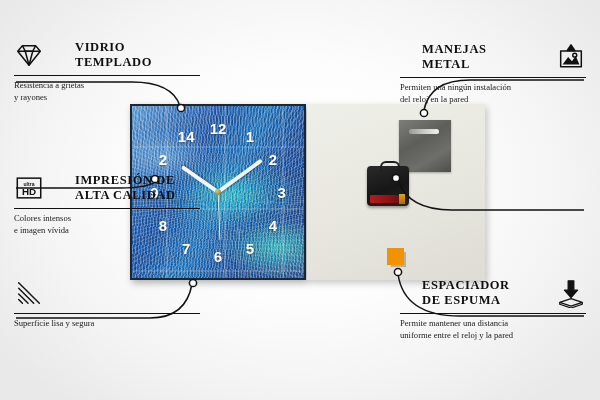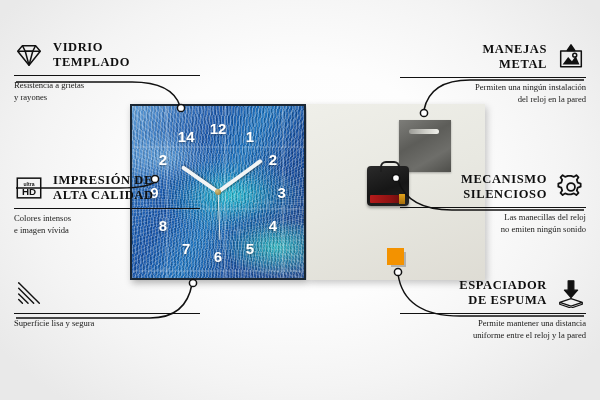--- a/index.html
+++ b/index.html
@@ -113,29 +113,30 @@
   #foam-spacer{
     position:absolute;left:80px;top:144px;width:17px;height:17px;
     background:#f39200;
     box-shadow:3px 3px 0 -1px rgba(120,120,120,.45);
   }
   
   #connectors{position:absolute;inset:0;pointer-events:none;}
   
   .callout{position:absolute;width:186px;}
   .callout.left{left:14px;text-align:left;}
-  .callout.right{right:14px;text-align:right;}
+  .callout.right{right:14px;}
   .headrow{display:flex;align-items:center;gap:9px;}
   .callout.right .headrow{flex-direction:row-reverse;}
   .icon{width:30px;height:30px;flex:0 0 30px;display:block;}
   .title{
     font-family:"Liberation Serif",serif;
     font-weight:700;font-size:12.5px;letter-spacing:.6px;
     line-height:1.18;color:#0f0f0f;text-transform:uppercase;
     flex:1 1 auto;
+    margin-left:22px;
   }
   .rule{height:1.4px;background:#111;margin:5px 0 4px;}
   .desc{
     font-family:"Liberation Serif",serif;
     font-size:8.6px;line-height:1.34;color:#20201f;
   }
   #c-vidrio{top:40px;}
   #c-impresion{top:173px;}
   #c-bordes{top:278px;}
   #c-manejas{top:42px;}
@@ -286,39 +287,20 @@
         <div>METAL</div>
       </div>
     </div>
     <div class="rule"></div>
     <div class="desc">
       <div>Permiten una ningún instalación</div>
       <div>del reloj en la pared</div>
     </div>
   </div>
 
-  <div class="callout right" id="c-mecanismo">
-    <div class="headrow">
-      <svg class="icon" viewBox="0 0 32 32">
-        <g fill="none" stroke="#111" stroke-width="1.9" stroke-linejoin="round">
-          <path d="M16,4.2 l3.1,1.0 2.6,-1.8 2.3,2.3 -1.8,2.6 1.0,3.1 3.1,1.0 v3.2 l-3.1,1.0 -1.0,3.1 1.8,2.6 -2.3,2.3 -2.6,-1.8 -3.1,1.0 -3.2,0 -3.1,-1.0 -2.6,1.8 -2.3,-2.3 1.8,-2.6 -1.0,-3.1 -3.1,-1.0 v-3.2 l3.1,-1.0 1.0,-3.1 -1.8,-2.6 2.3,-2.3 2.6,1.8 3.1,-1.0 z"></path>
-          <circle cx="16" cy="16" r="4.2"></circle>
-        </g>
-      </svg>
-      <div class="title">
-        <div>MECANISMO</div>
-        <div>SILENCIOSO</div>
-      </div>
-    </div>
-    <div class="rule"></div>
-    <div class="desc">
-      <div>Las manecillas del reloj</div>
-      <div>no emiten ningún sonido</div>
-    </div>
-  </div>
 
   <div class="callout right" id="c-espaciador">
     <div class="headrow">
       <svg class="icon" viewBox="0 0 32 32">
         <g fill="#111" stroke="#111" stroke-width="1.4" stroke-linejoin="round">
           <path d="M13,3 h6 v10 h4 l-7,8 -7,-8 h4 z"></path>
           <path d="M16,22 L28,26 L16,30 L4,26 Z" fill="none"></path>
           <path d="M4,26 v2 l12,4 12,-4 v-2" fill="none"></path>
         </g>
       </svg>

